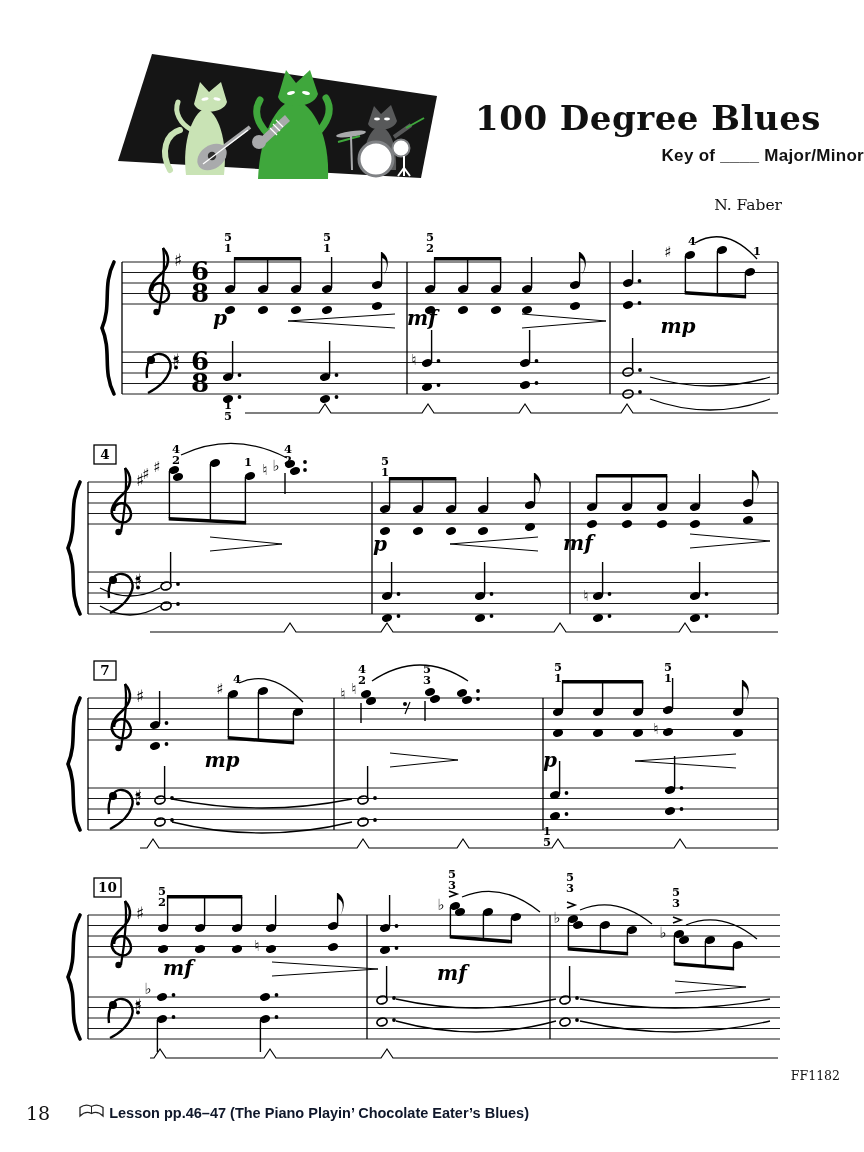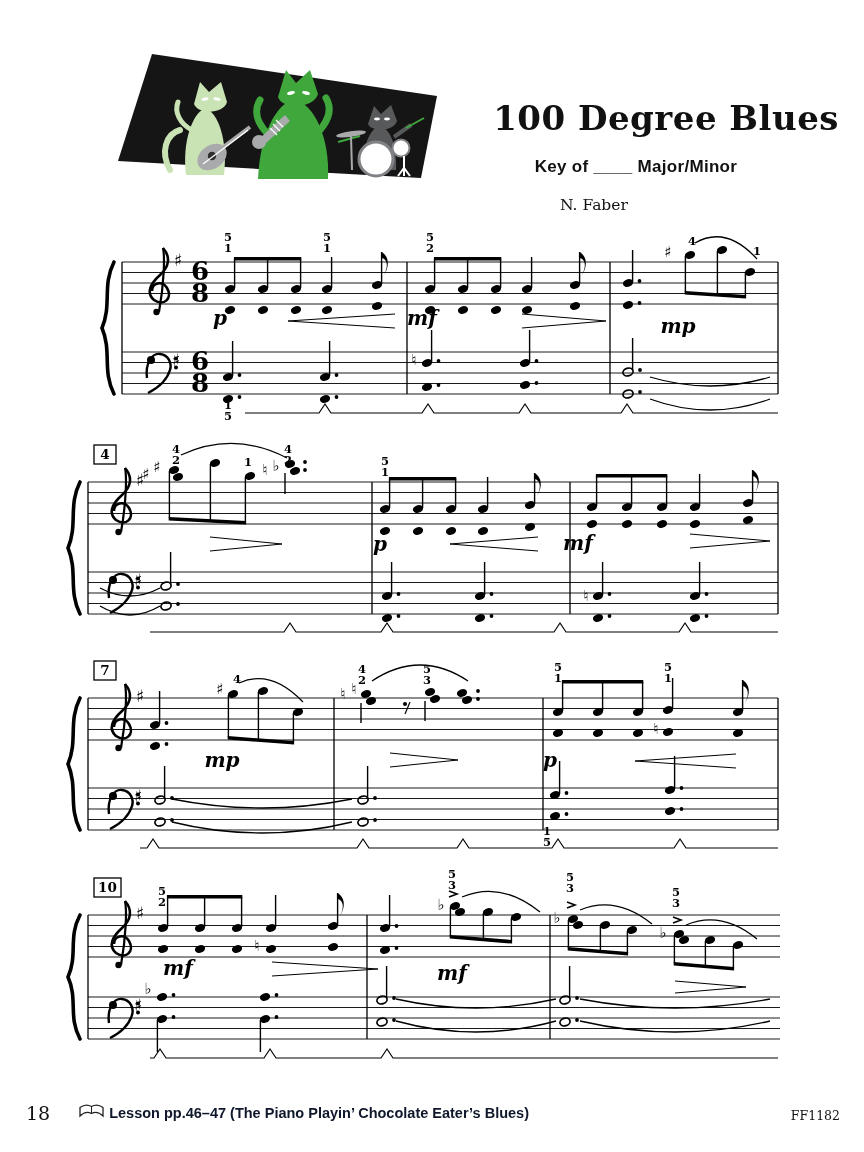--- a/index.html
+++ b/index.html
@@ -1,32 +1,32 @@
 <!DOCTYPE html>
 <html style="--c-bg: #151515; --c1: #c9e3b5; --c2: #3fa73c; --c3: #58595a; --c-metal: #a9aaac; --c-drum: #ffffff; --c-rim: #808285;"><head>
 <meta charset="utf-8">
 <style>
   html,body{margin:0;padding:0;background:#e8e8e8;}
   .page{position:relative;width:864px;height:1152px;background:#ffffff;overflow:hidden;
         font-family:"DejaVu Serif",serif;color:#111;}
   .illustration{position:absolute;left:108px;top:42px;width:332px;height:142px;}
-  .title{position:absolute;left:415px;top:98px;width:424px;text-align:right;
+  .title{position:absolute;left:436px;top:98px;width:424px;text-align:center;
          font:bold 34px "DejaVu Serif",serif;letter-spacing:.5px;}
-  .keyline{position:absolute;left:424px;top:146px;width:424px;text-align:center;
-           font:bold 17px "Liberation Sans",sans-serif;letter-spacing:.3px;margin-top:11px;}
-  .composer{position:absolute;left:560px;top:196px;width:222px;
+  .keyline{position:absolute;left:440px;top:146px;width:424px;text-align:right;
+           font:bold 17px "Liberation Sans",sans-serif;letter-spacing:.3px;}
+  .composer{position:absolute;left:560px;top:196px;width:222px;text-align:right;
             font:15.5px "DejaVu Serif",serif;}
   .tempo{position:absolute;left:190px;top:206px;
          font:bold 17px "DejaVu Serif","DejaVu Sans",serif;}
   #music-svg{position:absolute;left:0;top:0;}
   .footer{position:absolute;left:26px;top:1100px;height:26px;display:flex;align-items:center;}
   .pgnum{font:19px "DejaVu Serif",serif;}
   .book-icon{display:inline-block;margin-left:28px;margin-right:4px;}
   .lesson{font:bold 14.5px "Liberation Sans",sans-serif;color:#0f172a;}
-  .catalog{position:absolute;right:24px;top:1108px;font:12.5px "DejaVu Serif",serif;}
+  .catalog{position:absolute;right:24px;top:1068px;font:12.5px "DejaVu Serif",serif;}
   
   .dyn{font:italic bold 20px "DejaVu Serif",serif;}
   .fing{font:bold 11.5px "DejaVu Serif",serif;}
   .acc{font:15px "DejaVu Sans",sans-serif;}
   .ks{font:17px "DejaVu Sans",sans-serif;}
   .ts{font:bold 26px "DejaVu Serif",serif;}
   .mbox{font:bold 13.5px "DejaVu Serif",serif;}
 </style>
 </head>
 <body>

